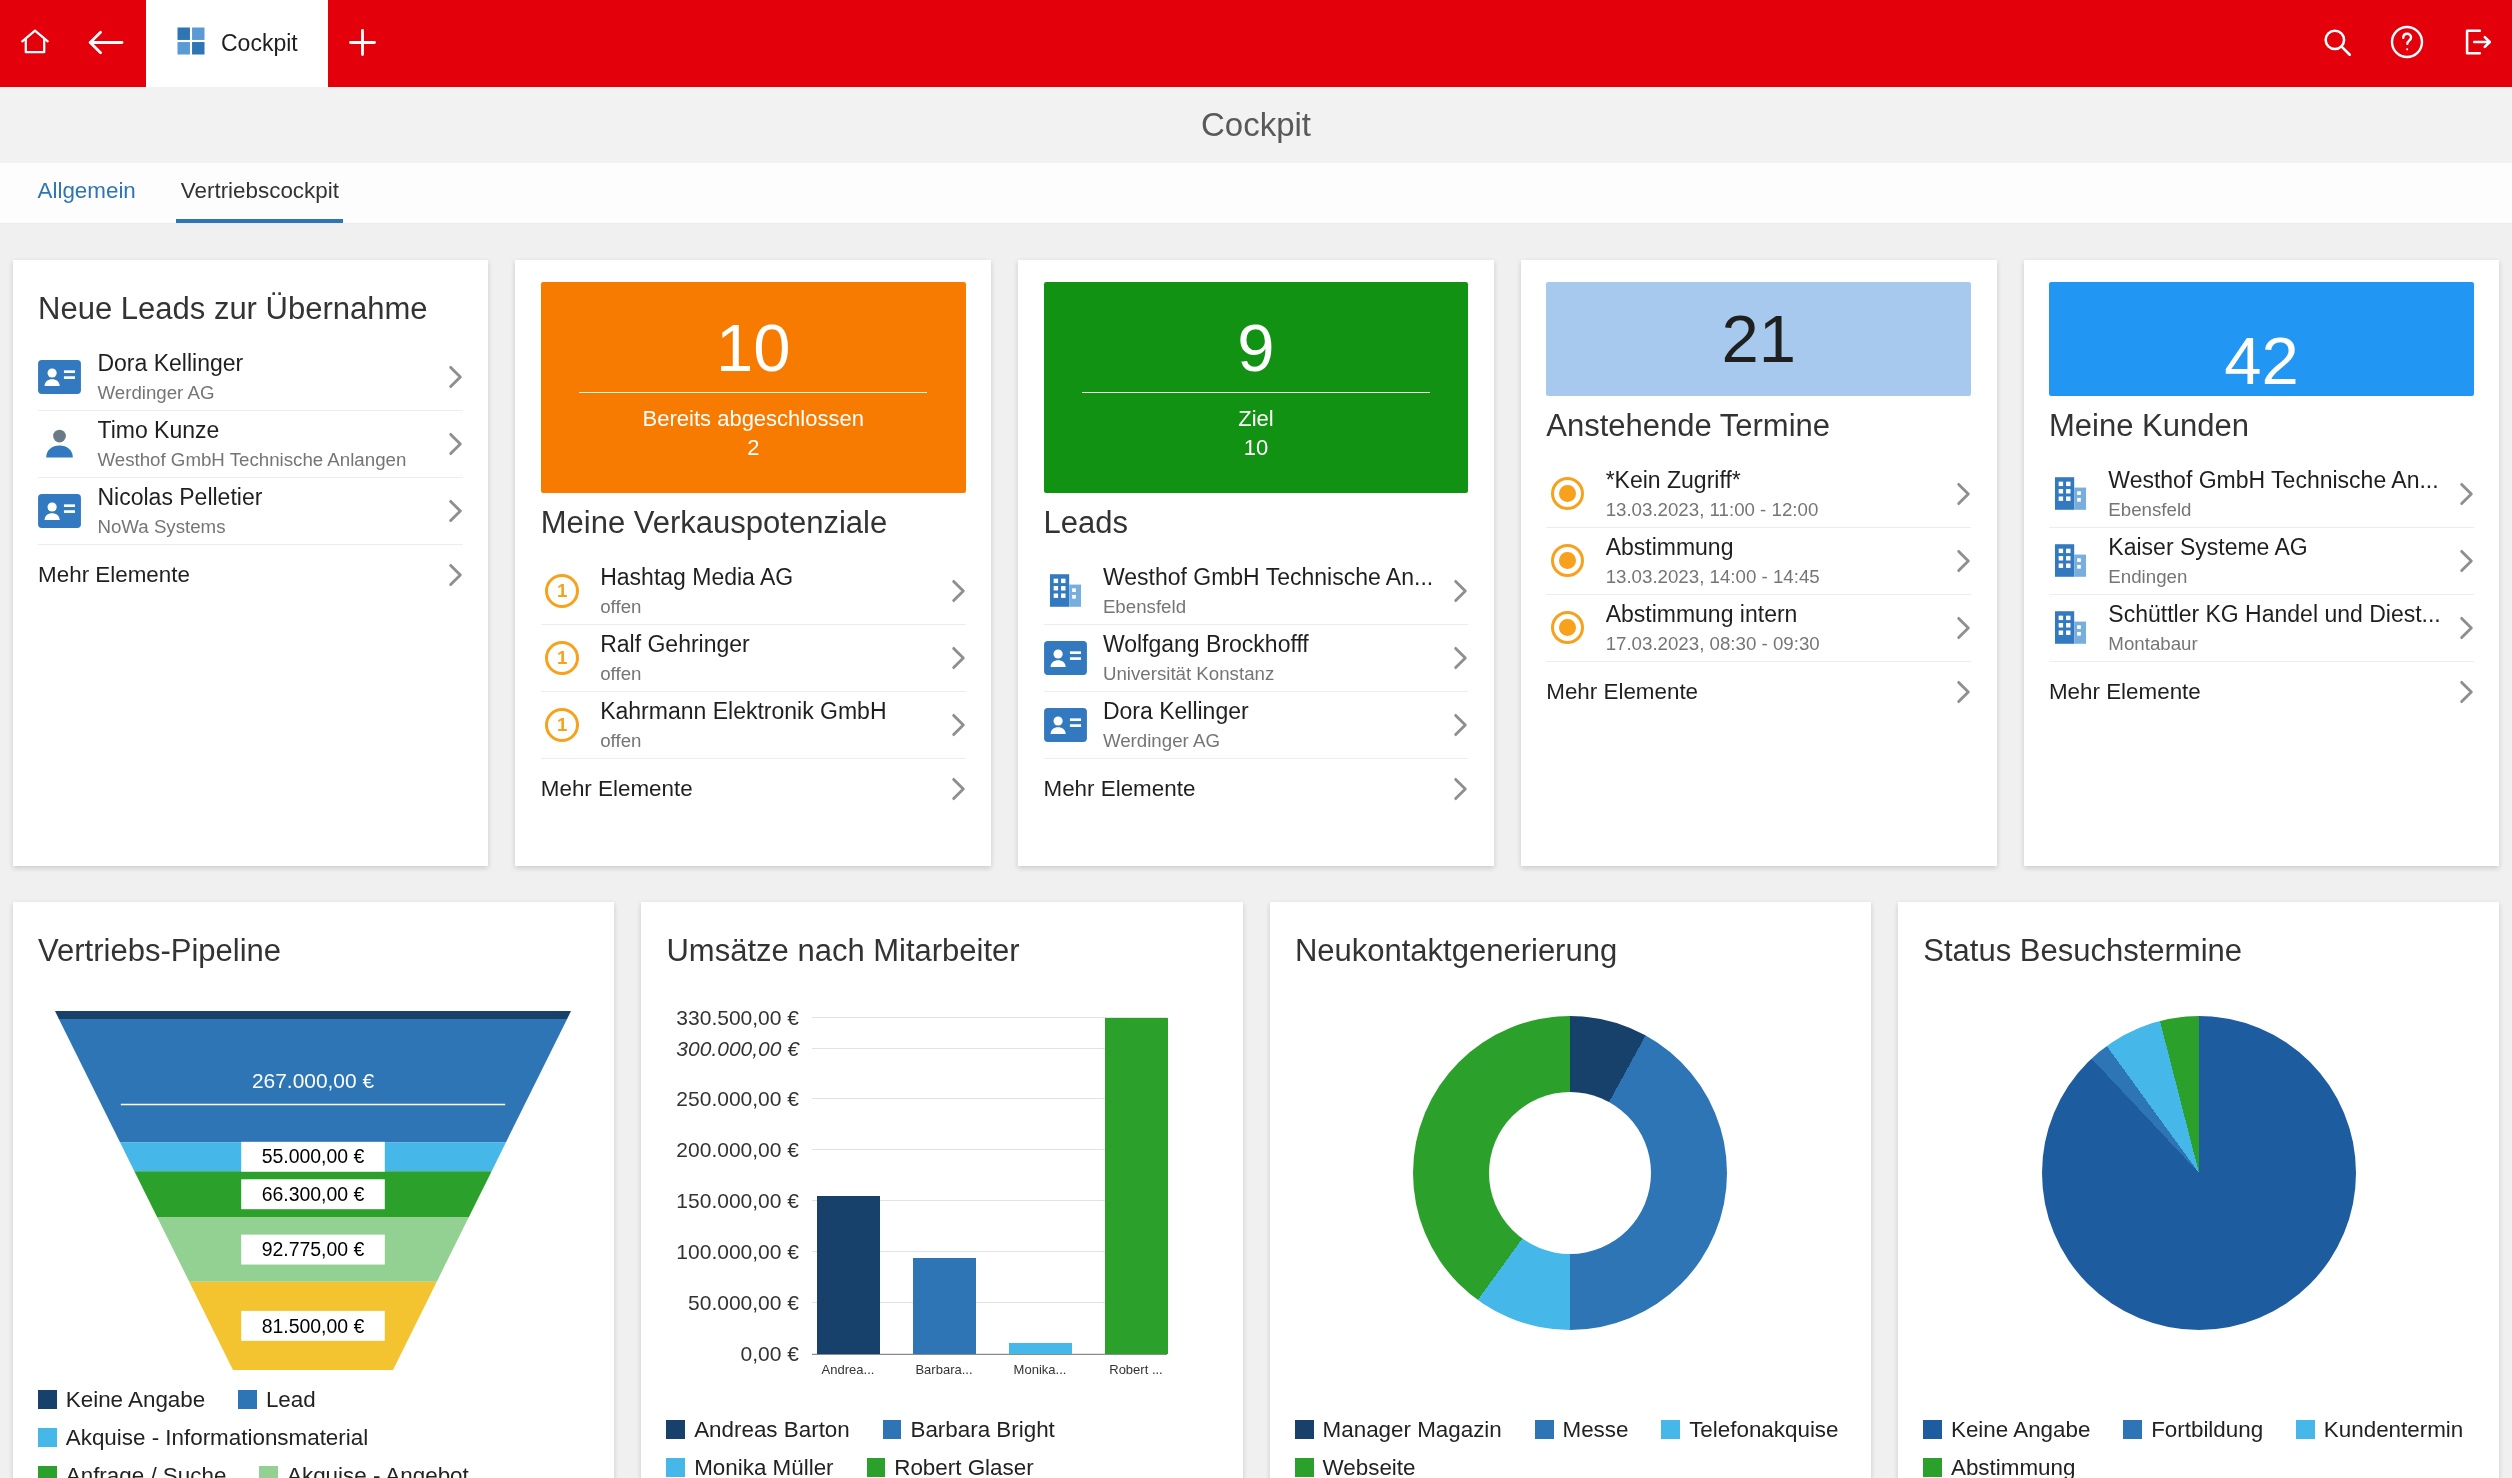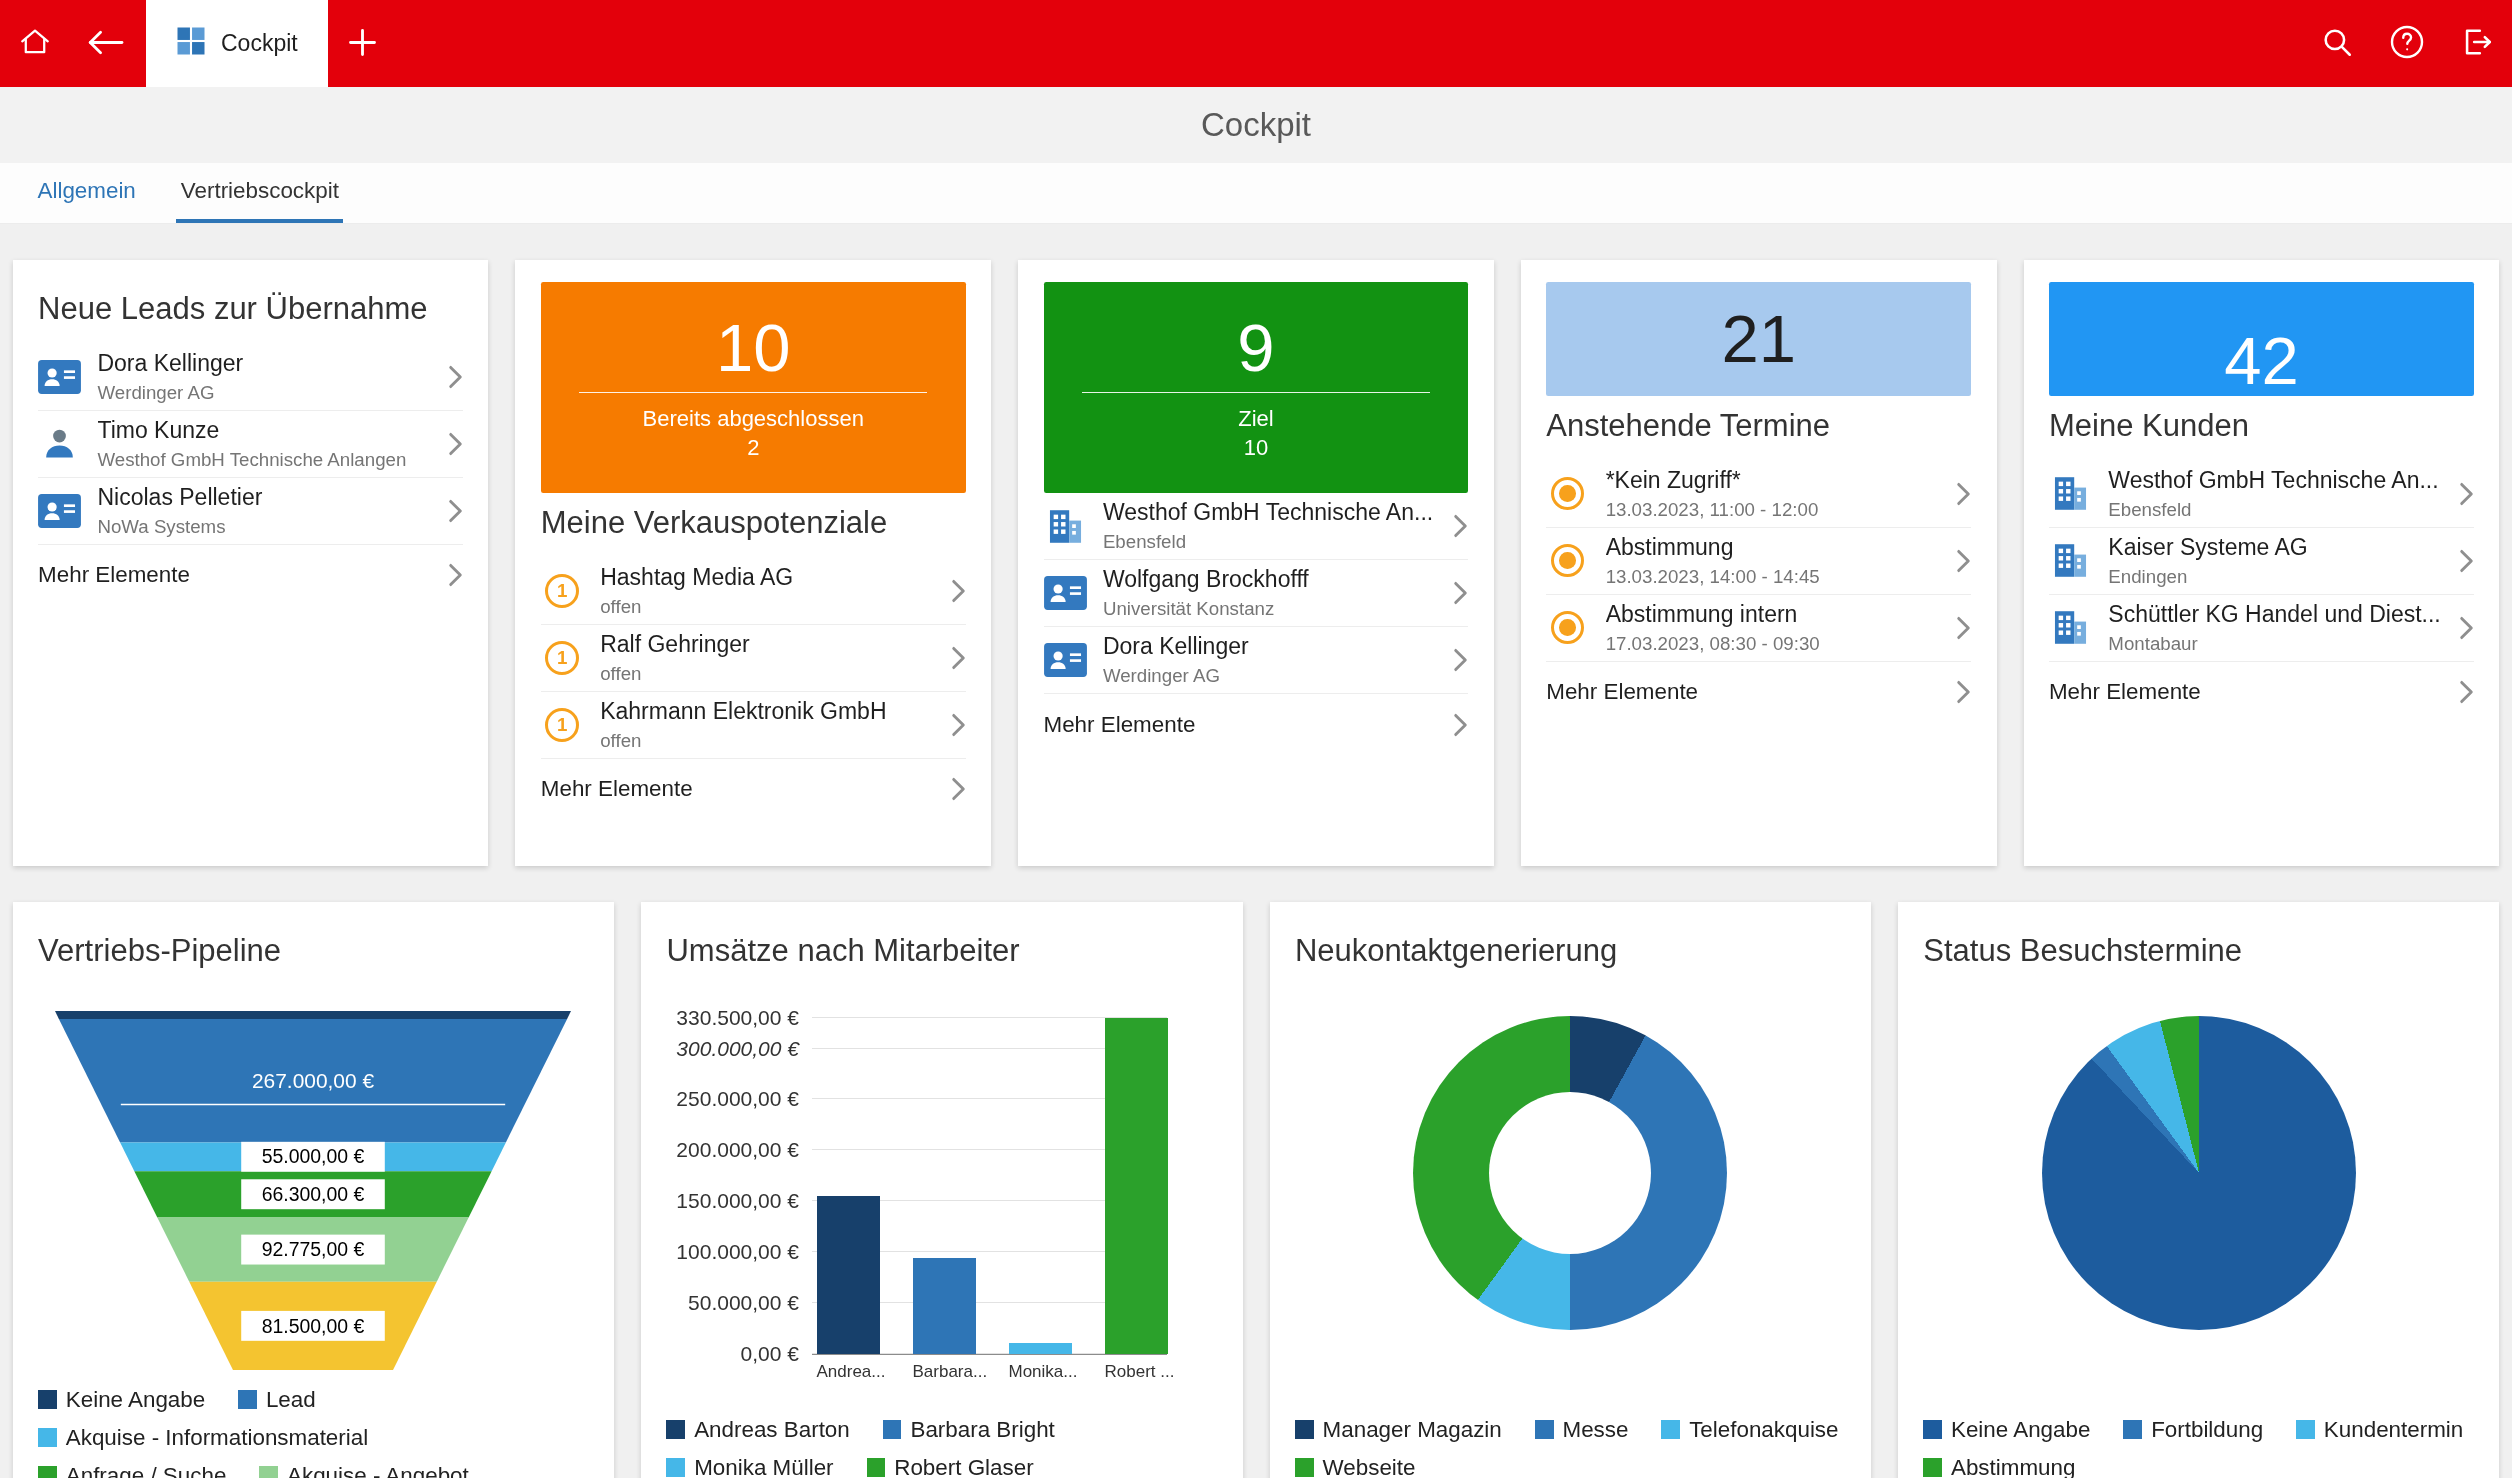--- a/index.html
+++ b/index.html
@@ -56,21 +56,21 @@
   .lg-item{display:inline-flex;align-items:center;gap:9px;font-size:22.4px;color:#222;white-space:nowrap}
   .lg-sq{width:18.7px;height:18.7px;display:inline-block;flex:none}
 
   .barchart{margin-top:33px}
   .bar-canvas{position:relative;height:336px;width:355px;margin-left:146px;border-bottom:1.5px solid #8c8c8c}
   .gridline{position:absolute;left:0;right:0;height:0;border-top:1.5px solid #e2e2e2}
   .ytick{position:absolute;right:calc(100% + 13.5px);transform:translateY(50%);font-size:21px;color:#333;white-space:nowrap}
   .bars{position:absolute;left:4.5px;bottom:0;display:flex;align-items:flex-end;gap:33px}
   .bar{width:63px}
   .bar-xlabels{display:flex;gap:33px;margin-left:150px;width:355px;padding-top:7.5px}
-  .bar-xlabels span{width:63px;flex:none;text-align:center;font-size:17px;color:#333;white-space:nowrap}
+  .bar-xlabels span{width:63px;flex:none;text-align:center;font-size:13px;color:#333;white-space:nowrap}
 
   .pie{width:314px;height:314px;border-radius:50%;margin:30px auto 0;position:relative;flex:none}
   .hole{position:absolute;inset:76px;background:#fff;border-radius:50%}
 </style>
 </head>
 <body>
 
 <div class="topbar">
   <div class="tb-btn">
     <span>
@@ -276,20 +276,21 @@
     </div>
   </div>
 
   <div class="card">
     <div class="tile tile-lg" style="background: rgb(18, 146, 18);">
       <div class="tile-num">9</div>
       <div class="tile-rule"></div>
       <div class="tile-sub">Ziel</div>
       <div class="tile-sub">10</div>
     </div>
+    <div class="card-title">Leads</div>
     <div>
         <div class="item">
           <span class="ic">
             <svg width="39" height="37" viewBox="0 0 26 25">
               <rect x="2.5" y="1.5" width="13" height="22" fill="#3379bf"></rect>
               <rect x="15.5" y="8.5" width="8" height="15" fill="#77aede"></rect>
               <rect x="5" y="4.5" width="3" height="3" fill="#fff"></rect>
               <rect x="10" y="4.5" width="3" height="3" fill="#fff"></rect>
               <rect x="5" y="9.5" width="3" height="3" fill="#fff"></rect>
               <rect x="10" y="9.5" width="3" height="3" fill="#fff"></rect>

